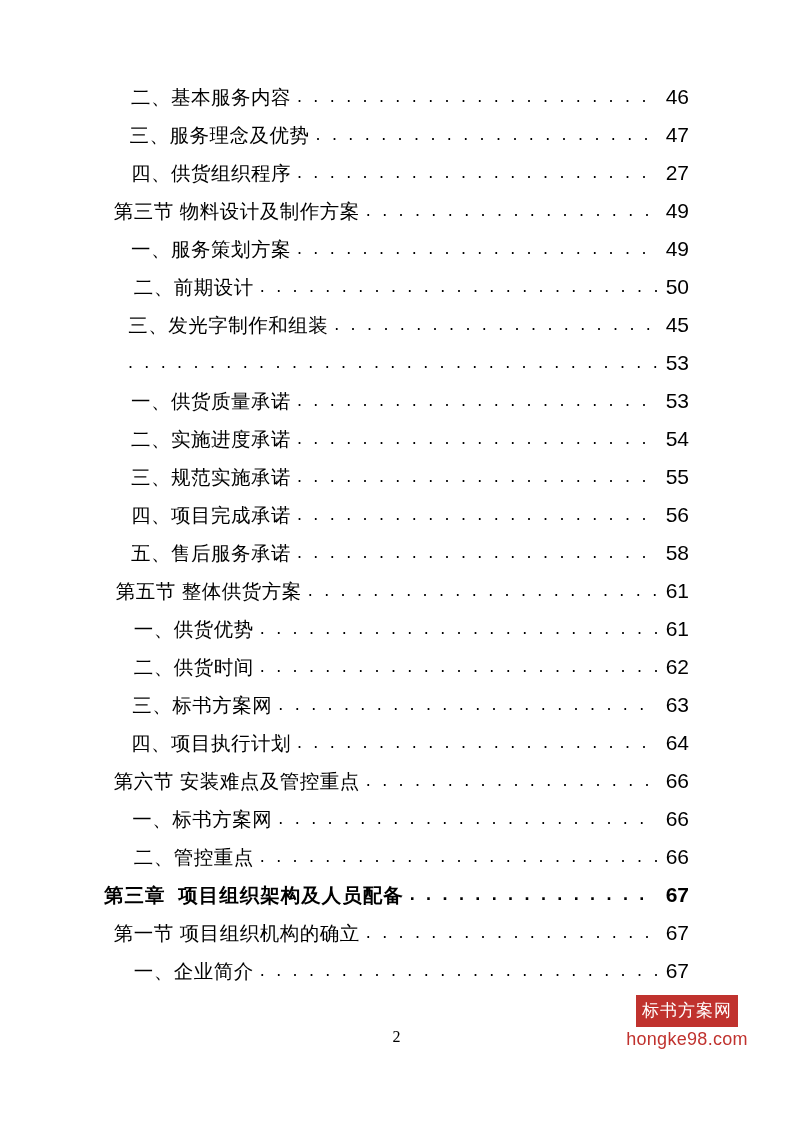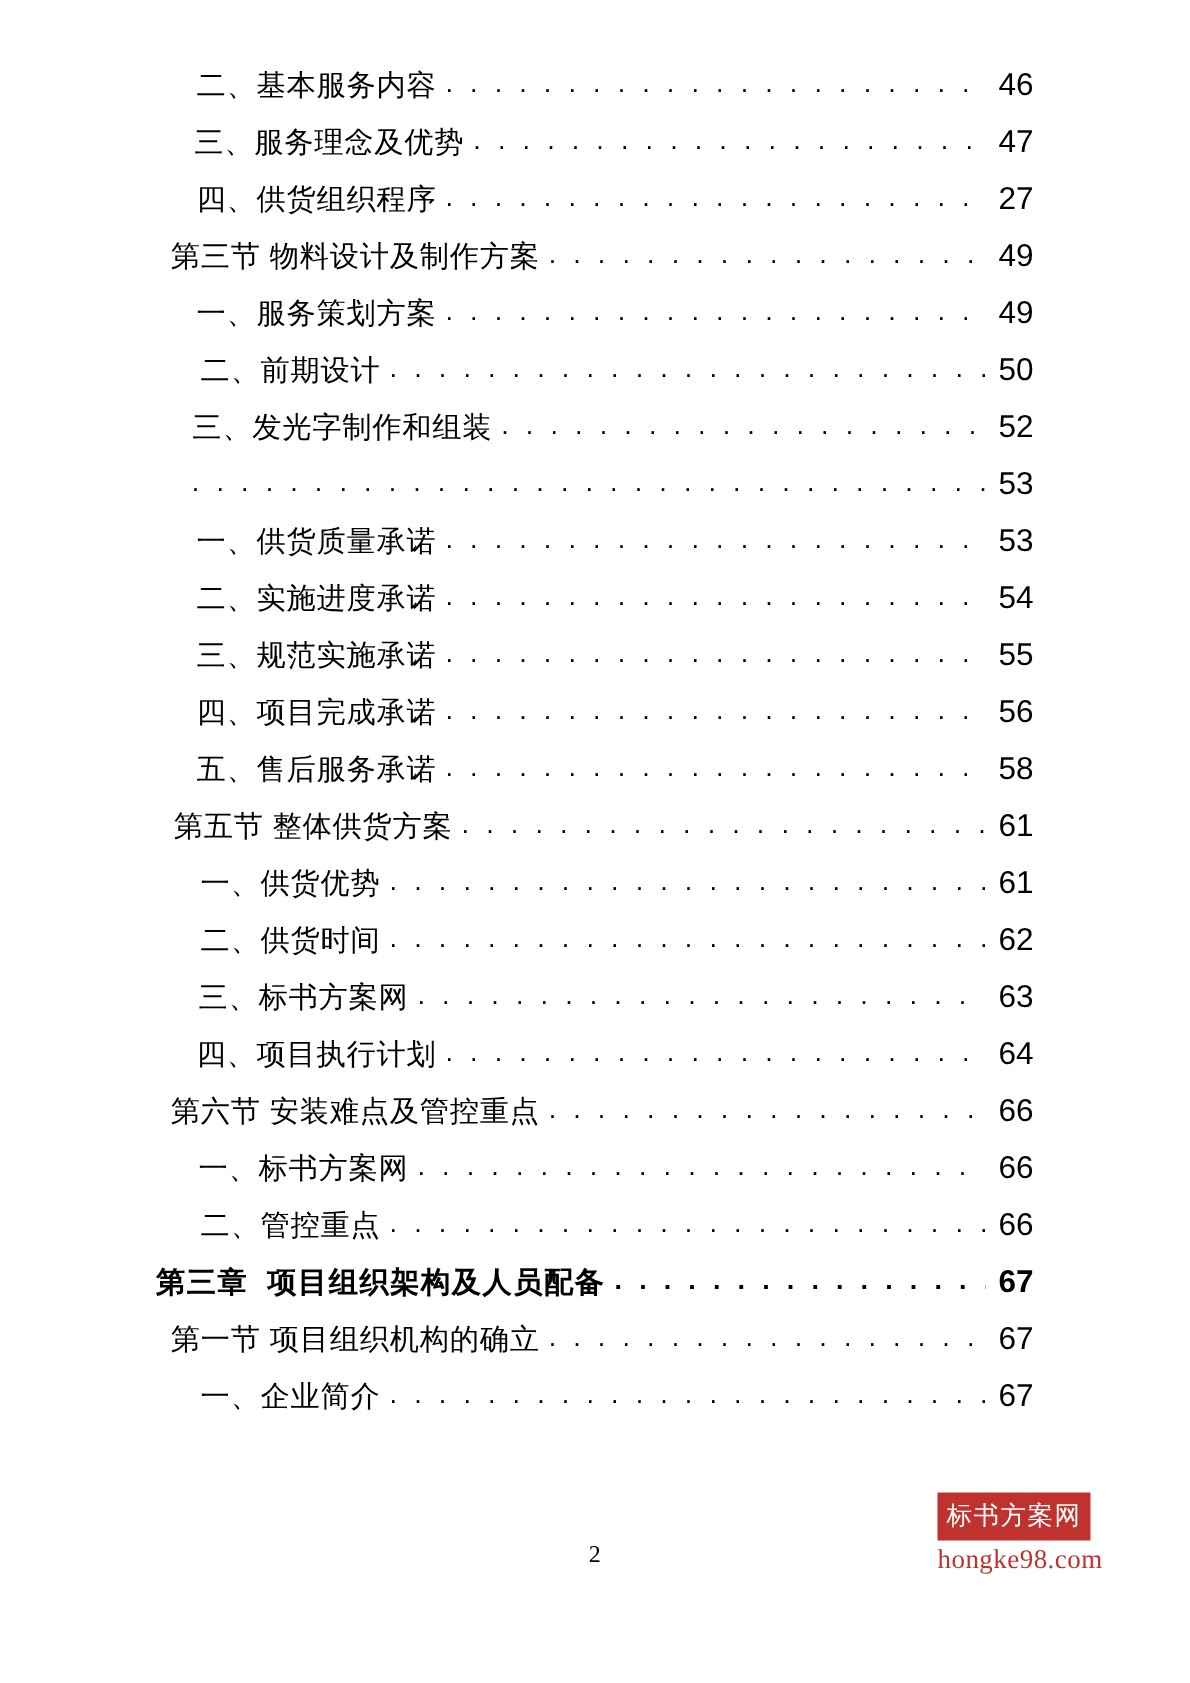--- a/index.html
+++ b/index.html
@@ -13,21 +13,21 @@
     font-family: "Liberation Sans", sans-serif;
     color: #000000;
     position: relative;
     overflow: hidden;
   }
   .page {
     position: relative;
     width: 793px;
     height: 1066px;
     box-sizing: border-box;
-    padding: 46px 104px 0 104px;
+    padding: 86px 104px 0 104px;
   }
   .toc {
     display: block;
   }
   .toc-entry {
     display: flex;
     align-items: baseline;
     font-size: 19.5px;
     line-height: 1.0;
     margin-bottom: 0;
@@ -69,38 +69,39 @@
     position: absolute;
     left: 0;
     right: 0;
     top: 1028px;
     text-align: center;
     font-size: 16px;
     font-family: "Liberation Serif", serif;
   }
   .watermark {
     position: absolute;
-    right: 18px;
+    right: 31px;
     bottom: 16px;
+    text-align: center;
     width: 150px;
   }
   .wm-box {
     background: #c0322e;
     color: #ffffff;
     font-size: 17px;
     letter-spacing: 1px;
     padding: 4px 6px 5px 6px;
     display: inline-block;
     font-family: "Liberation Sans", sans-serif;
   }
   .wm-url {
     color: #c0322e;
     font-size: 18px;
     margin-top: 2px;
-    font-family: Liberation Serif, serif;
+    font-family: Liberation Sans, sans-serif;
     letter-spacing: 0.3px;
   }
 </style>
 </head>
 <body>
 
 <div class="page">
 
   <div class="toc" id="toc-list">
       <div class="toc-entry lvl-item">
@@ -136,21 +137,21 @@
       <div class="toc-entry lvl-item">
         <span class="indent"></span>
         <span class="label">二、前期设计</span>
         <span class="dots">. . . . . . . . . . . . . . . . . . . . . . . . . . . . . . . . . . . . . . . . . . . . . . . . . . .</span>
         <span class="pageno">50</span>
       </div>
       <div class="toc-entry lvl-item">
         <span class="indent"></span>
         <span class="label">三、发光字制作和组装</span>
         <span class="dots">. . . . . . . . . . . . . . . . . . . . . . . . . . . . . . . . . . . . . . . . . . . . . . . . . . .</span>
-        <span class="pageno">52</span>
+        <span class="pageno">45</span>
       </div>
       <div class="toc-entry lvl-section">
         <span class="indent"></span>
         <span class="dots">. . . . . . . . . . . . . . . . . . . . . . . . . . . . . . . . . . . . . . . . . . . . . . . . . . .</span>
         <span class="pageno">53</span>
       </div>
       <div class="toc-entry lvl-item">
         <span class="indent"></span>
         <span class="label">一、供货质量承诺</span>
         <span class="dots">. . . . . . . . . . . . . . . . . . . . . . . . . . . . . . . . . . . . . . . . . . . . . . . . . . .</span>

